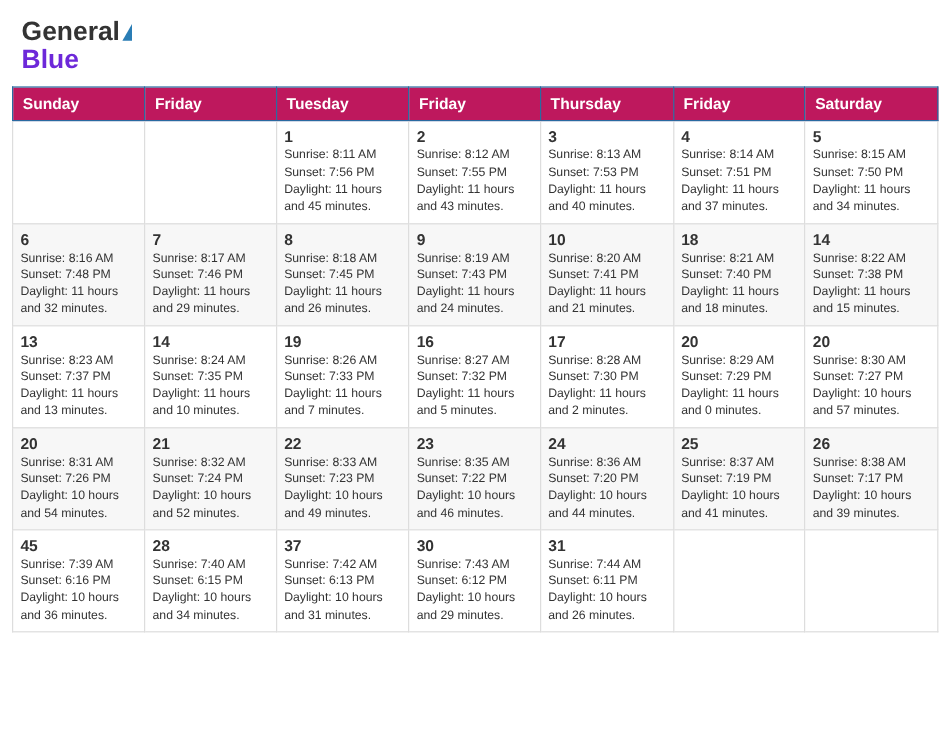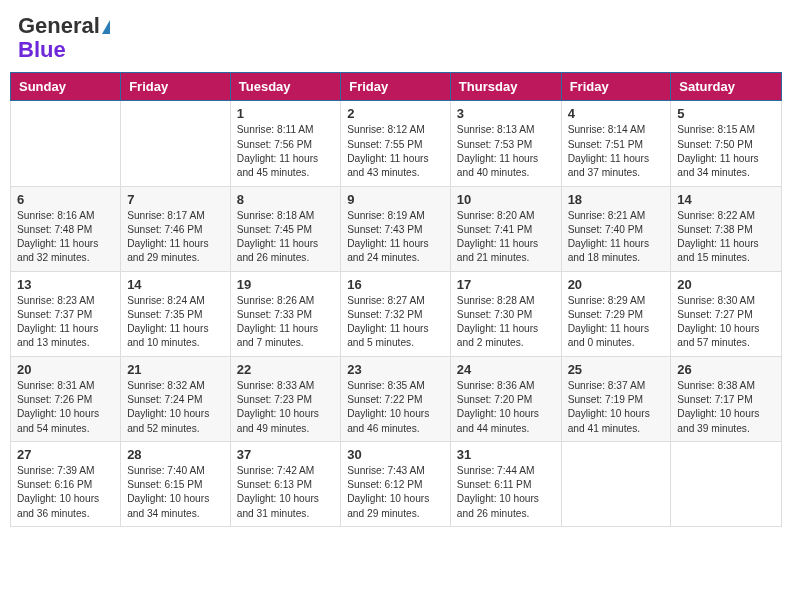--- a/index.html
+++ b/index.html
@@ -288,21 +288,21 @@
         </td>
         <td>
           <span class="day-num">26</span>
           <div class="day-info">
             Sunrise: 8:38 AM<br>Sunset: 7:17 PM<br>Daylight: 10 hours and 39 minutes.
           </div>
         </td>
       </tr>
       <tr>
         <td>
-          <span class="day-num">27</span>
+          <span class="day-num">45</span>
           <div class="day-info">
             Sunrise: 7:39 AM<br>Sunset: 6:16 PM<br>Daylight: 10 hours and 36 minutes.
           </div>
         </td>
         <td>
           <span class="day-num">28</span>
           <div class="day-info">
             Sunrise: 7:40 AM<br>Sunset: 6:15 PM<br>Daylight: 10 hours and 34 minutes.
           </div>
         </td>

